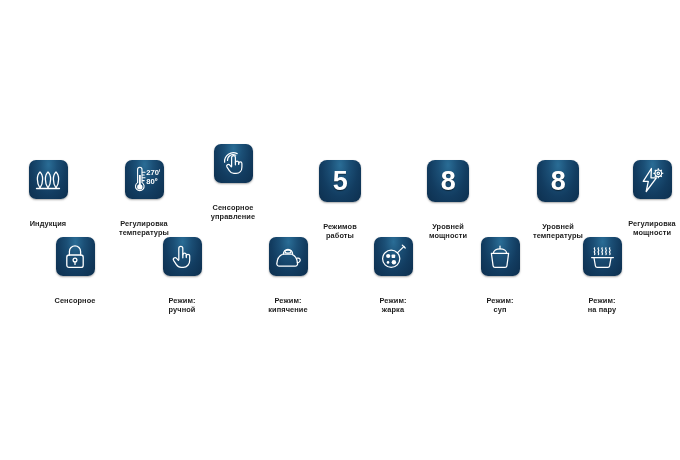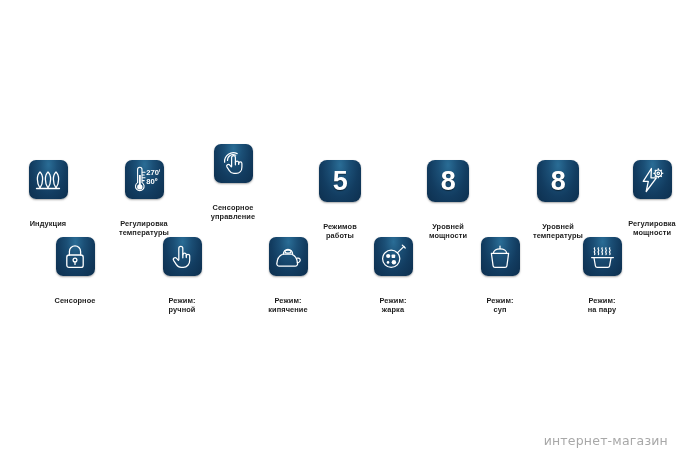--- a/index.html
+++ b/index.html
@@ -293,16 +293,15 @@
           </g>
         </svg>
       </div>
       <div class="caption">Режим:
 на пару</div>
     </div>
 
   </div>
 
   <div id="watermark">
-    <div class="wm-sub">интернет-магазин</div>
   </div>
 
 </div>
 
 </body></html>

